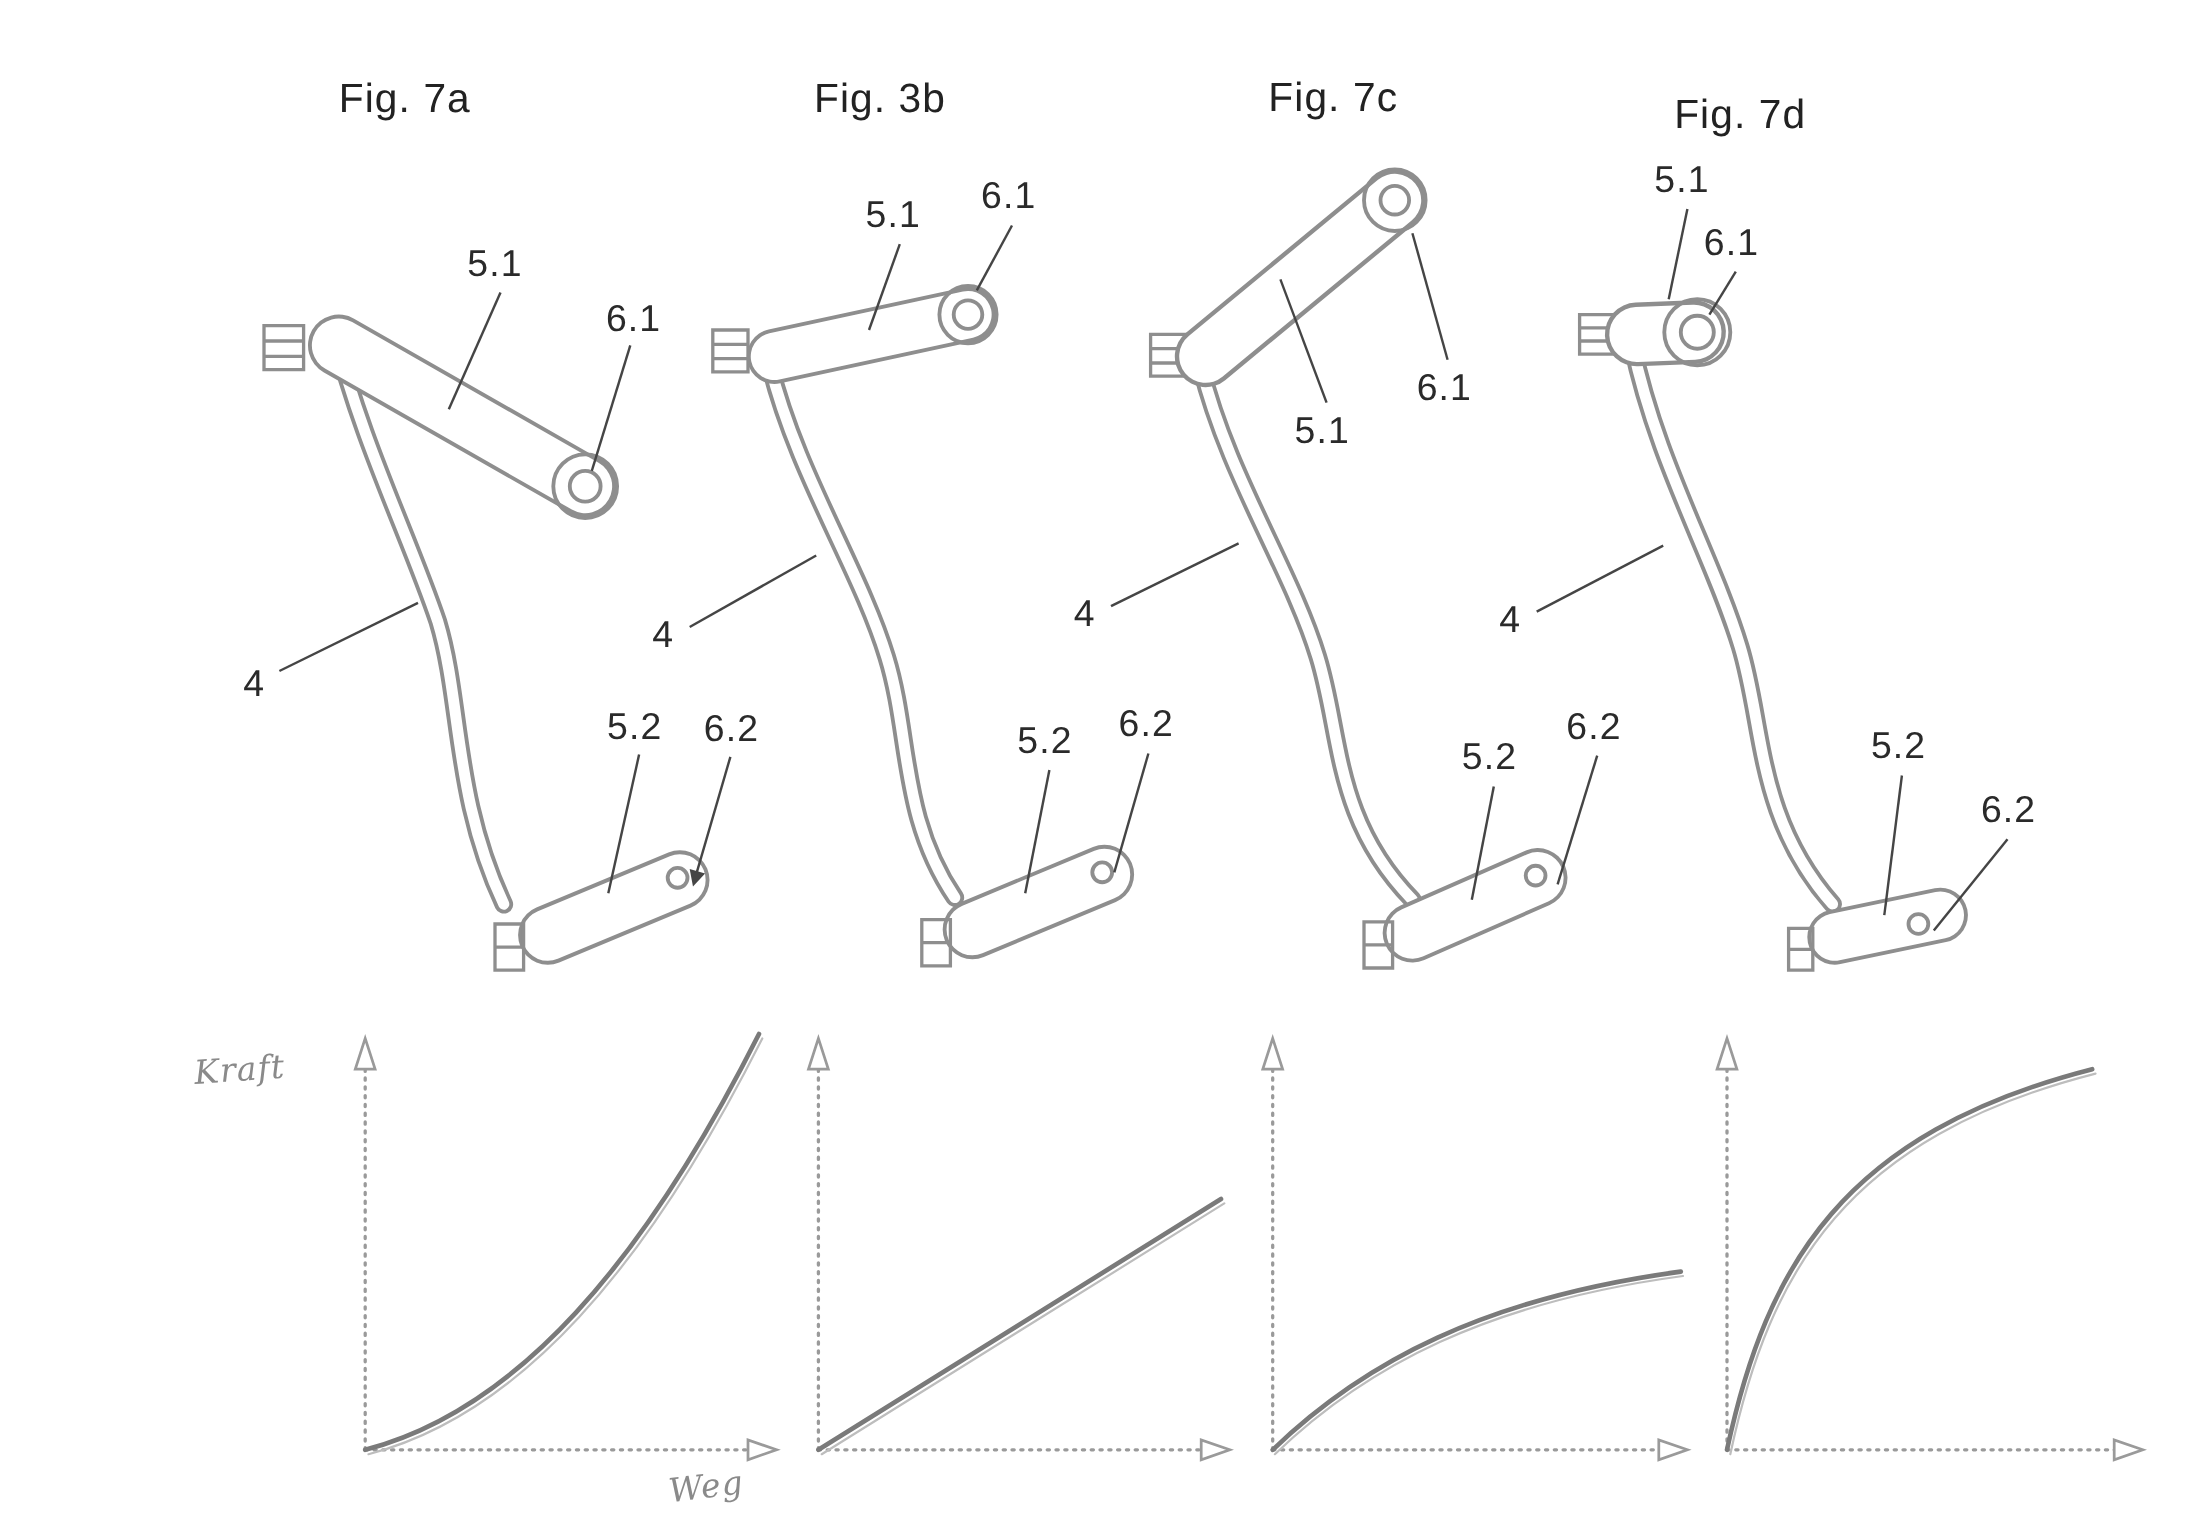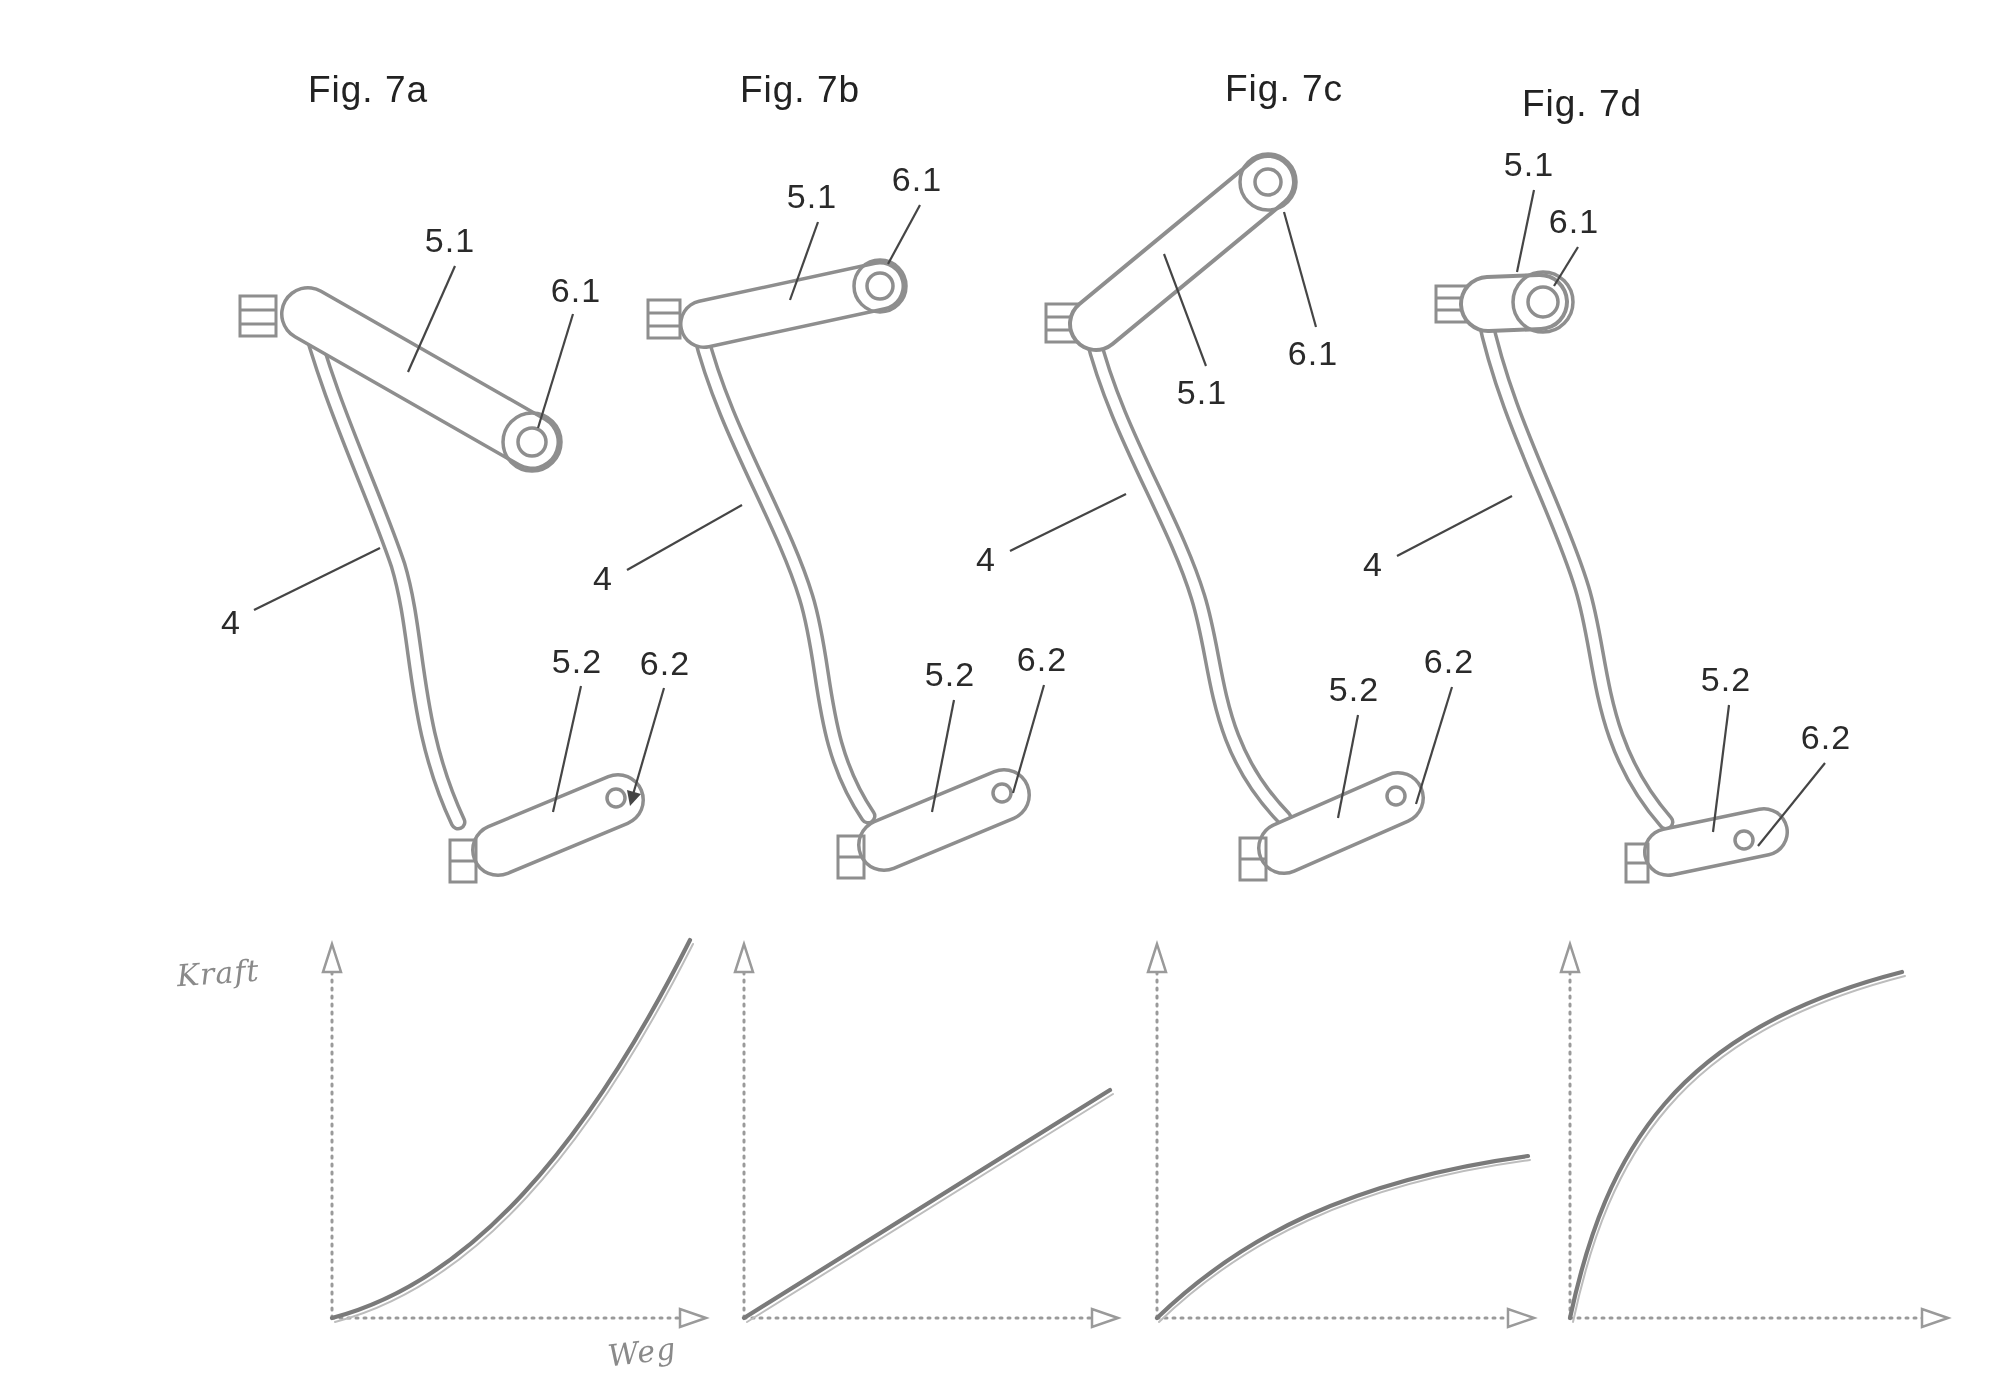--- a/index.html
+++ b/index.html
@@ -128,22 +128,22 @@
     <path d="M1570,1318 V958" stroke="#9a9a9a" stroke-width="3" stroke-dasharray="2 6" fill="none"></path>
     <polygon points="1570,944 1561,972 1579,972" fill="#ffffff" stroke="#9a9a9a" stroke-width="2.5"></polygon>
     <path d="M1570,1318 H1930" stroke="#9a9a9a" stroke-width="3" stroke-dasharray="2 6" fill="none"></path>
     <polygon points="1948,1318 1922,1309 1922,1327" fill="#ffffff" stroke="#9a9a9a" stroke-width="2.5"></polygon>
     <path d="M1570,1318 C1606,1150 1676,1030 1902,972" fill="none" stroke="#bdbdbd" stroke-width="2" transform="translate(3,4)"></path>
     <path d="M1570,1318 C1606,1150 1676,1030 1902,972" fill="none" stroke="#7a7a7a" stroke-width="4.2"></path>
   </g>
 </svg>
 
 <div class="lbl fig-title" style="left:368px;top:90px">Fig. 7a</div>
-<div class="lbl fig-title" style="left:800px;top:90px">Fig. 7b</div>
-<div class="lbl fig-title" style="left:1284px;top:89px">Fig. 7c</div>
+<div class="lbl fig-title" style="left:800px;top:90px">Fig. 3b</div>
+<div class="lbl fig-title" style="left:1212px;top:89px">Fig. 7c</div>
 <div class="lbl fig-title" style="left:1582px;top:104px">Fig. 7d</div>
 
 <div class="lbl" style="left:450px;top:240px">5.1</div>
 <div class="lbl" style="left:576px;top:290px">6.1</div>
 <div class="lbl" style="left:231px;top:622px">4</div>
 <div class="lbl" style="left:577px;top:661px">5.2</div>
 <div class="lbl" style="left:665px;top:663px">6.2</div>
 
 <div class="lbl" style="left:812px;top:196px">5.1</div>
 <div class="lbl" style="left:917px;top:179px">6.1</div>

